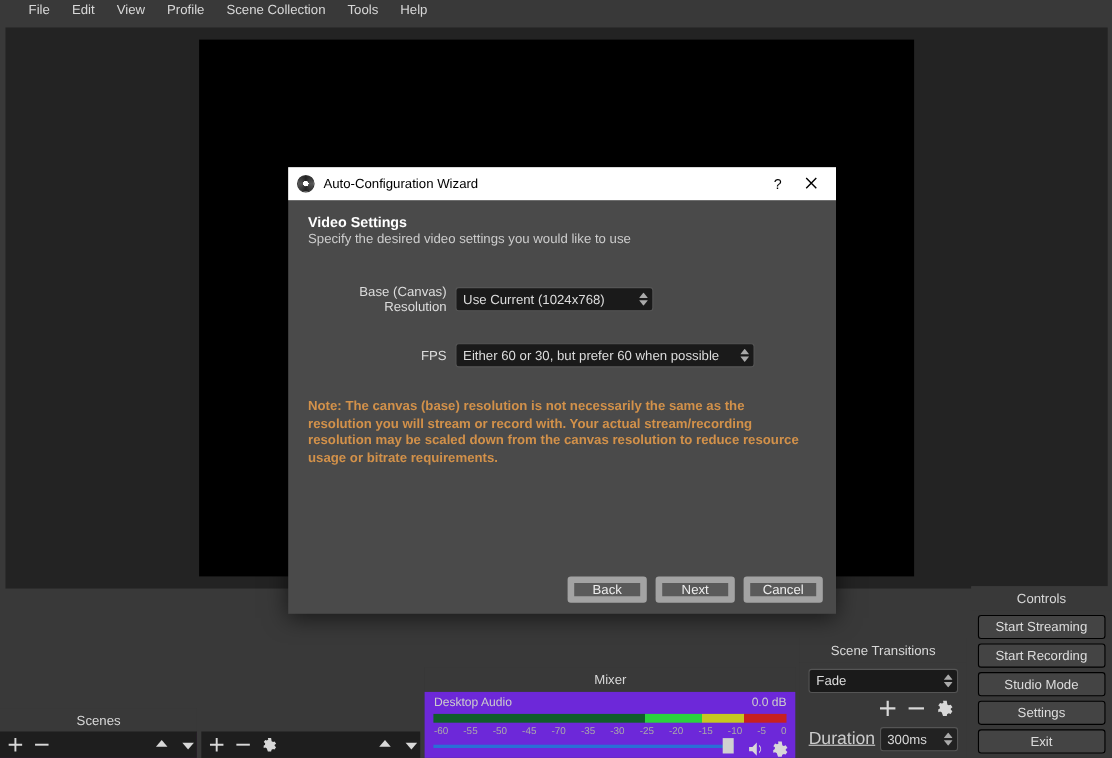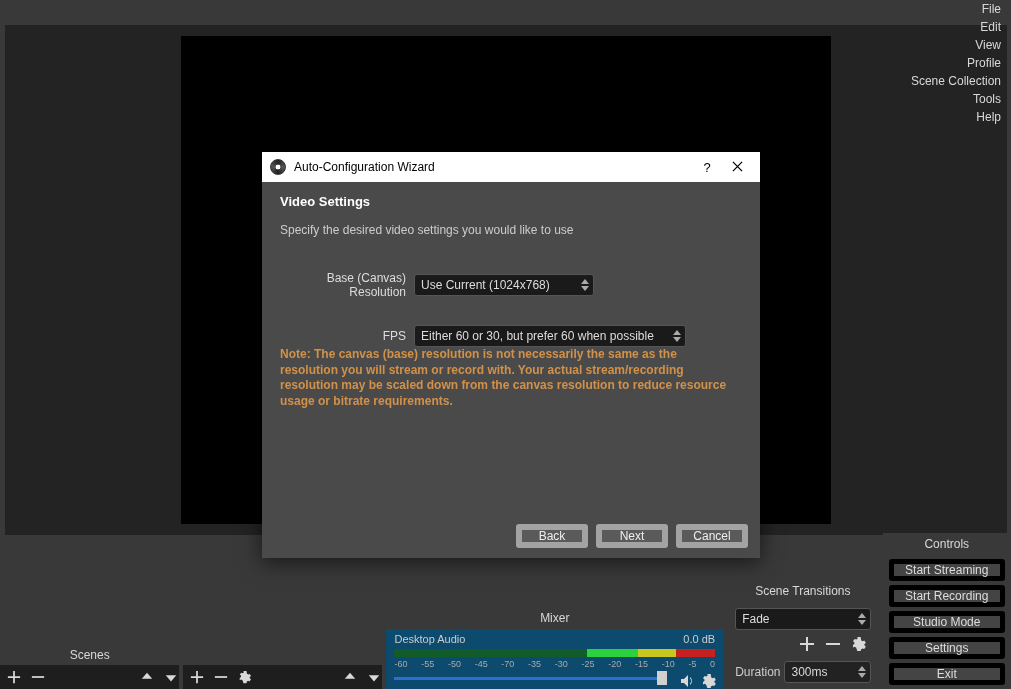--- a/index.html
+++ b/index.html
@@ -10,24 +10,23 @@
     font-size: 12px;
     color: #d8d8d8;
     overflow: hidden;
     position: relative;
   }
   
   .menubar {
     display: flex;
     background: #393939;
     height: 20px;
-    align-items: flex-end;
-    padding-left: 0;
+    align-items: flex-start;
+    padding-left: 16px;
     gap: 0;
-    flex-direction: column;
   }
   .menubar .menu-item {
     padding: 2px 10px;
     font-size: 12px;
     cursor: default;
   }
   
   .preview-outer {
     width: 1002px;
     height: 510px;
@@ -141,31 +140,31 @@
     font-size:12px; color:#ddd;
     justify-content:space-between;
     border-radius:3px;
   }
   .spinner-btns {
     display:flex; flex-direction:column; gap:0;
   }
   .spinner-btns svg { width:8px; height:6px; fill:#aaa; }
   .trans-icons-row { display:flex; gap:10px; justify-content:flex-end; padding-right:4px;}
   .trans-duration-row { display:flex; align-items:center; gap:4px; }
-  .trans-duration-row .lbl { font-size:12px; color:#ccc; }
+  .trans-duration-row .lbl { font-size:16px; color:#ccc;text-decoration:underline; }
   .spin-input {
     flex:1; display:flex; align-items:center;
     background:#222; border:1px solid #555;
     height:22px; padding:0 4px 0 6px; border-radius:3px;
     justify-content:space-between;
   }
   
   .controls-body { padding:4px 6px; display:flex; flex-direction:column; gap:4px; }
   .ctrl-btn {
-    background:#444; border:5px solid #000000;
+    background:#444; border:1px solid #000000;
     border-radius:3px;
     height:22px;
     color:#ddd; font-size:12px;
     display:flex; align-items:center; justify-content:center;
   }
   
   .dialog {
     position:absolute;
     left:262px; top:152px;
     width:498px; height:406px;
@@ -187,25 +186,26 @@
     border:1px solid #333;
   }
   .dlg-title .gap { flex:1; }
   .dlg-title .win-btn { width:30px; text-align:center; font-size:13px; }
   .dlg-content {
     flex:1;
     padding: 12px 18px 0 18px;
     color:#ddd;
   }
   .dlg-h { color:#fff; font-weight:bold; font-size:13px; }
-  .dlg-sub { color:#ccc; font-size:12px; margin-top:14px; }
+  .dlg-sub { color:#ccc; font-size:12px; margin-top:1px; }
   .dlg-form { margin-top:34px; display:flex; flex-direction:column; gap:26px; }
   .dlg-row { display:flex; align-items:center; }
   .dlg-row .lbl { width:134px; text-align:right; padding-right:8px; font-size:12px;}
   .dlg-note {
+    margin-top:28px;
     color:#d2914a;
     font-weight:bold;
     font-size:12px;
     line-height:1.3;
     padding-right:10px;
   }
   .dlg-buttons {
     height:44px; display:flex; justify-content:flex-end;
     align-items:center; gap:8px; padding-right:12px;
   }
@@ -295,21 +295,21 @@
             <svg class="ico" viewBox="0 0 16 16">
               <path d="M8 13L2 6h12z"></path>
             </svg>
           </span>
       </div>
     </div>
   </div>
 
   <div class="dock" style="width:338px">
     <div class="dock-header">Mixer</div>
-    <div class="dock-body" style="background:#0c4a6e">
+    <div class="dock-body" style="background:#6d28d9">
       <div class="mixer-body">
         <div class="mixer-label-row">
           <span>Desktop Audio</span>
           <span>0.0 dB</span>
         </div>
         <div class="meter-track"></div>
         <div class="meter-scale">
           <span>-60</span>
           <span>-55</span>
           <span>-50</span>

